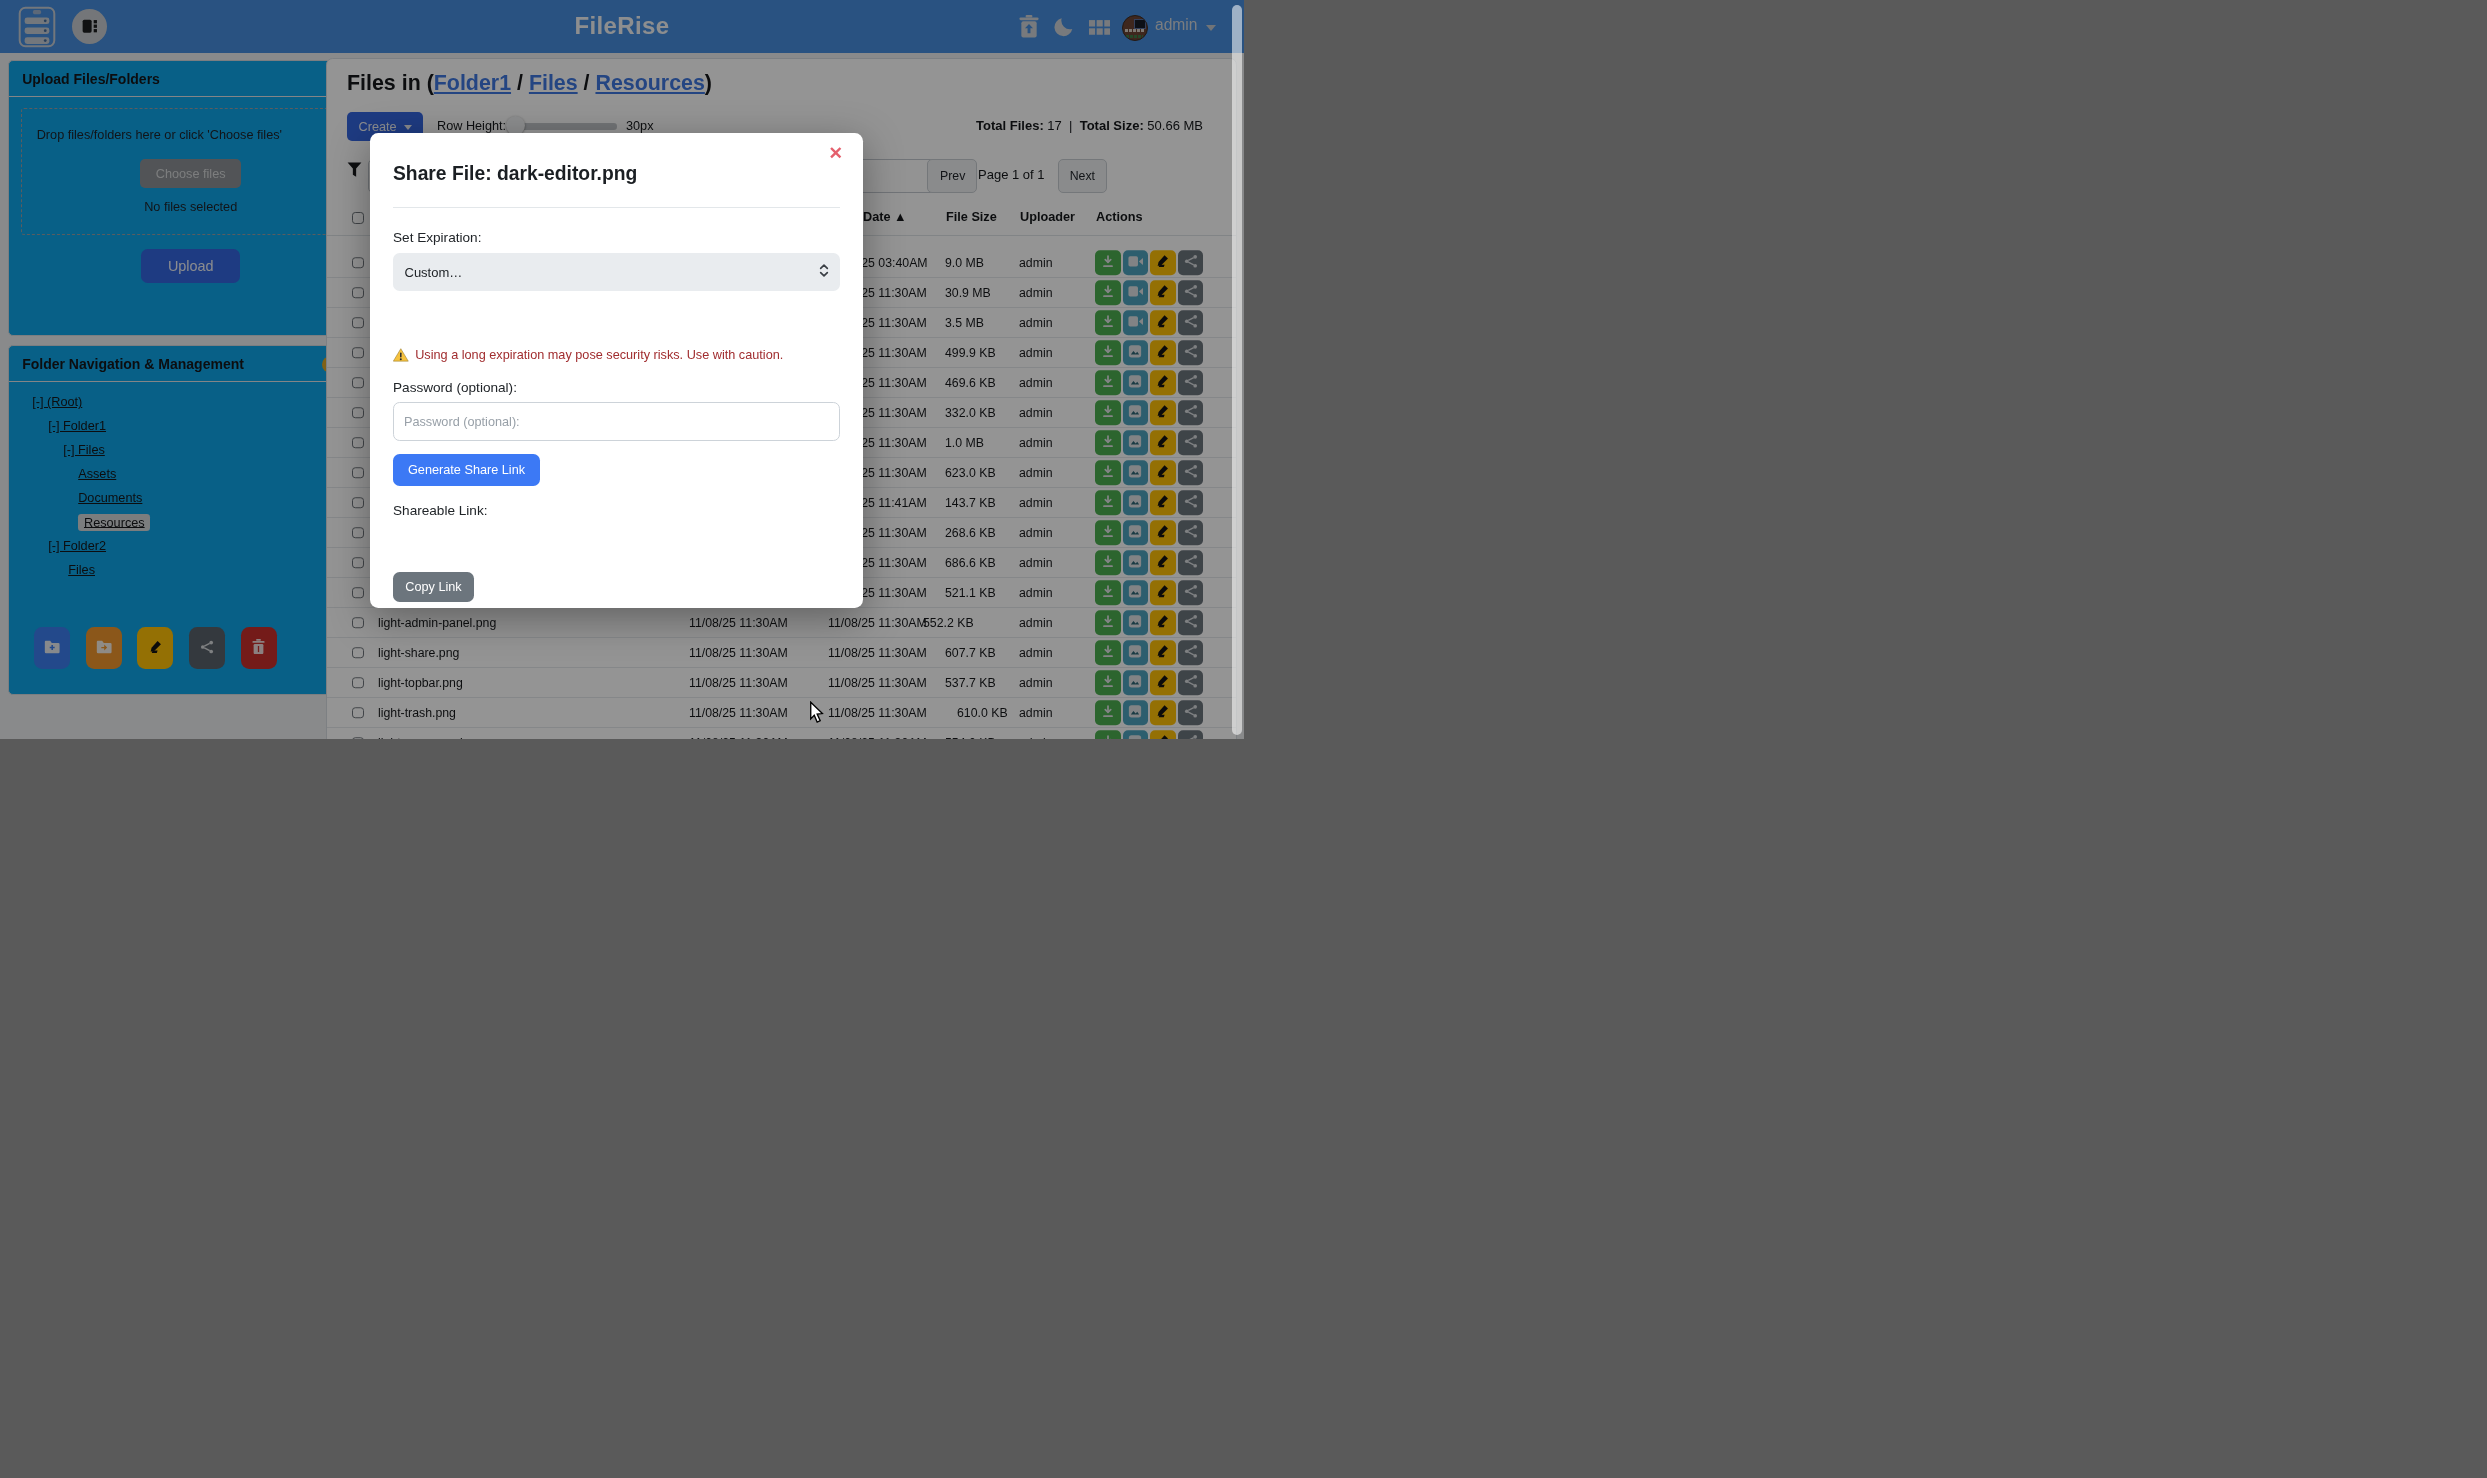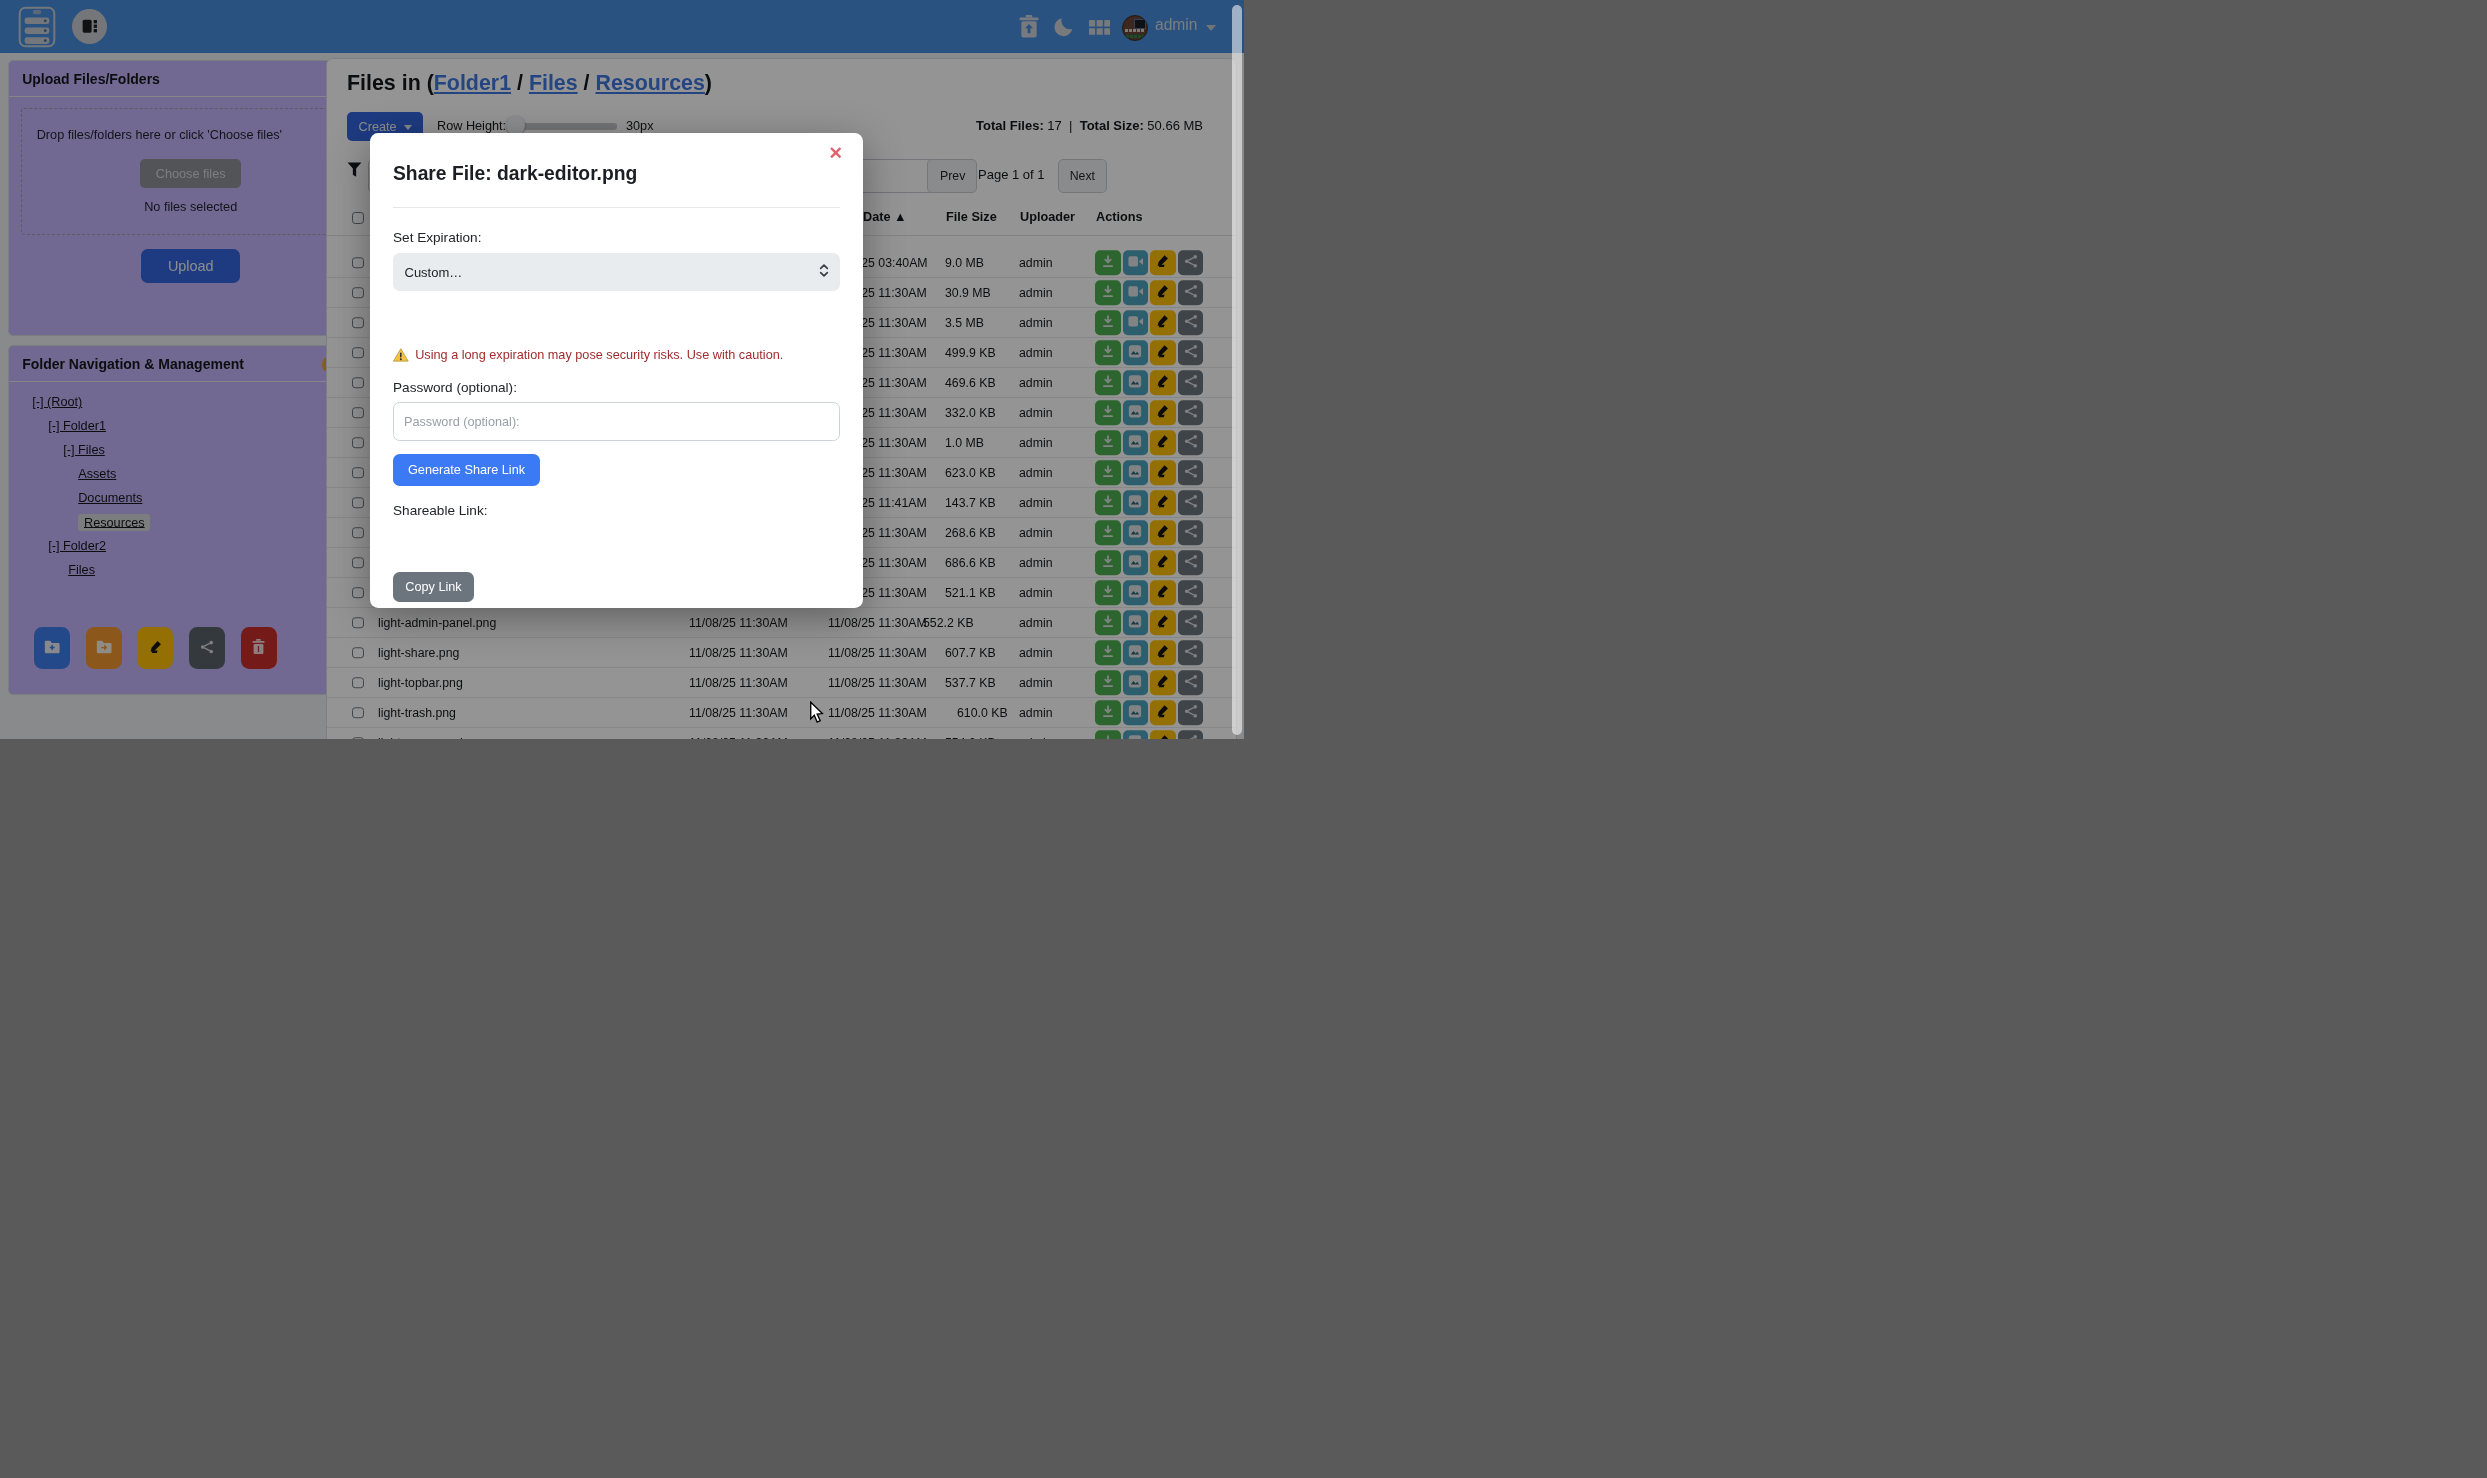--- a/index.html
+++ b/index.html
@@ -13,21 +13,21 @@
   .tb-trash{left:1019px;top:15px;}
   .tb-moon{left:1054px;}
   .tb-grid{left:1089px;top:20px;}
   .avatar{position:absolute;left:1122px;top:15px;width:24px;height:24px;border-radius:50%;background:#6b4434;overflow:hidden;border:0.8px solid #3c2b22;}
   .av-screen{position:absolute;left:10.7px;top:3.3px;width:10px;height:7.4px;background:#181c26;border:0.8px solid #5a6f9e;}
   .av-rows{position:absolute;left:1.6px;top:13px;width:20.6px;height:3.3px;background:repeating-linear-gradient(90deg,#d8cfc5 0 2.5px,#6b4434 2.5px 4.1px);}
   .av-rows2{position:absolute;left:3.3px;top:19px;width:16.4px;height:2.5px;background:repeating-linear-gradient(90deg,#3f7d47 0 2.5px,#6b4434 2.5px 4.1px);}
   .user-name{position:absolute;left:1155px;top:16.4px;color:#d3d7dc;font-size:15.6px;}
   .user-caret{position:absolute;left:1206px;top:25px;width:0;height:0;border-left:5.8px solid transparent;border-right:5.8px solid transparent;border-top:6.6px solid #c3c8ce;}
   
-  .card{position:absolute;left:8.2px;width:365px;background:#c4b5fd;border:0.8px solid #d4d9de;border-radius:5px;box-sizing:border-box;}
+  .card{position:absolute;left:8.2px;width:365px;background:#0ea5e9;border:0.8px solid #d4d9de;border-radius:5px;box-sizing:border-box;}
   .card-upload{top:60px;height:276px;}
   .card-folders{top:345px;height:350px;}
   .card-head{position:relative;padding:9px 13px 7.4px 13px;border-bottom:0.8px solid #e2e5e8;}
   .card-title{font-size:14px;font-weight:bold;color:#15181b;line-height:1.35;width:239px;}
   .drag-dots{position:absolute;right:11.5px;top:11.5px;width:9px;height:15px;display:grid;grid-template-columns:2.5px 2.5px;grid-auto-rows:2.5px;gap:2.9px;}
   .drag-dots i{background:#3b6ecc;border-radius:50%;}
   .info-badge{position:absolute;right:33px;top:10px;width:17.3px;height:17.3px;border-radius:50%;background:#dca726;color:#fff;font-size:10.7px;font-weight:bold;text-align:center;line-height:17.3px;font-family:"Liberation Serif",serif;}
   .dropzone{margin:10.7px 11.5px 0 11.5px;border:1.6px dashed #9aa0a6;border-radius:3.3px;padding:16.4px 15px 20px 15px;}
   .drop-text{font-size:12.7px;color:#1f2329;line-height:1.65;}
   .choose-btn{display:block;margin:13px auto 0 auto;background:#8e9296;color:#d6d8da;border:none;border-radius:5px;font-size:12.7px;padding:7.4px 15.6px;font-family:inherit;cursor:pointer;}
@@ -109,20 +109,21 @@
       </svg>
     </div>
     <div class="panel-circle-btn">
       <svg width="18" height="16.4" viewBox="0 0 22 20">
         <rect x="2" y="2" width="11" height="16" rx="2" fill="#1c1e20"></rect>
         <rect x="15.5" y="2.5" width="4" height="4" fill="#1c1e20"></rect>
         <rect x="15.5" y="8" width="4" height="4" fill="#1c1e20"></rect>
         <rect x="15.5" y="13.5" width="4" height="4" fill="#1c1e20"></rect>
       </svg>
     </div>
+    <div class="app-title">FileRise</div>
 
     <div class="tb-icon tb-trash">
       <svg width="20" height="23" viewBox="0 0 20 24">
         <rect x="6.5" y="0" width="7" height="2.5" rx="1" fill="#cfd3d8"></rect>
         <rect x="0" y="2.6" width="20" height="2.8" rx="1.4" fill="#cfd3d8"></rect>
         <rect x="2" y="6.5" width="16" height="17" rx="2" fill="#cfd3d8"></rect>
         <path d="M10 9.5l4.2 4.2h-2.7v5.3h-3v-5.3H5.8z" fill="#478ede"></path>
       </svg>
     </div>
     <div class="tb-icon tb-moon">

